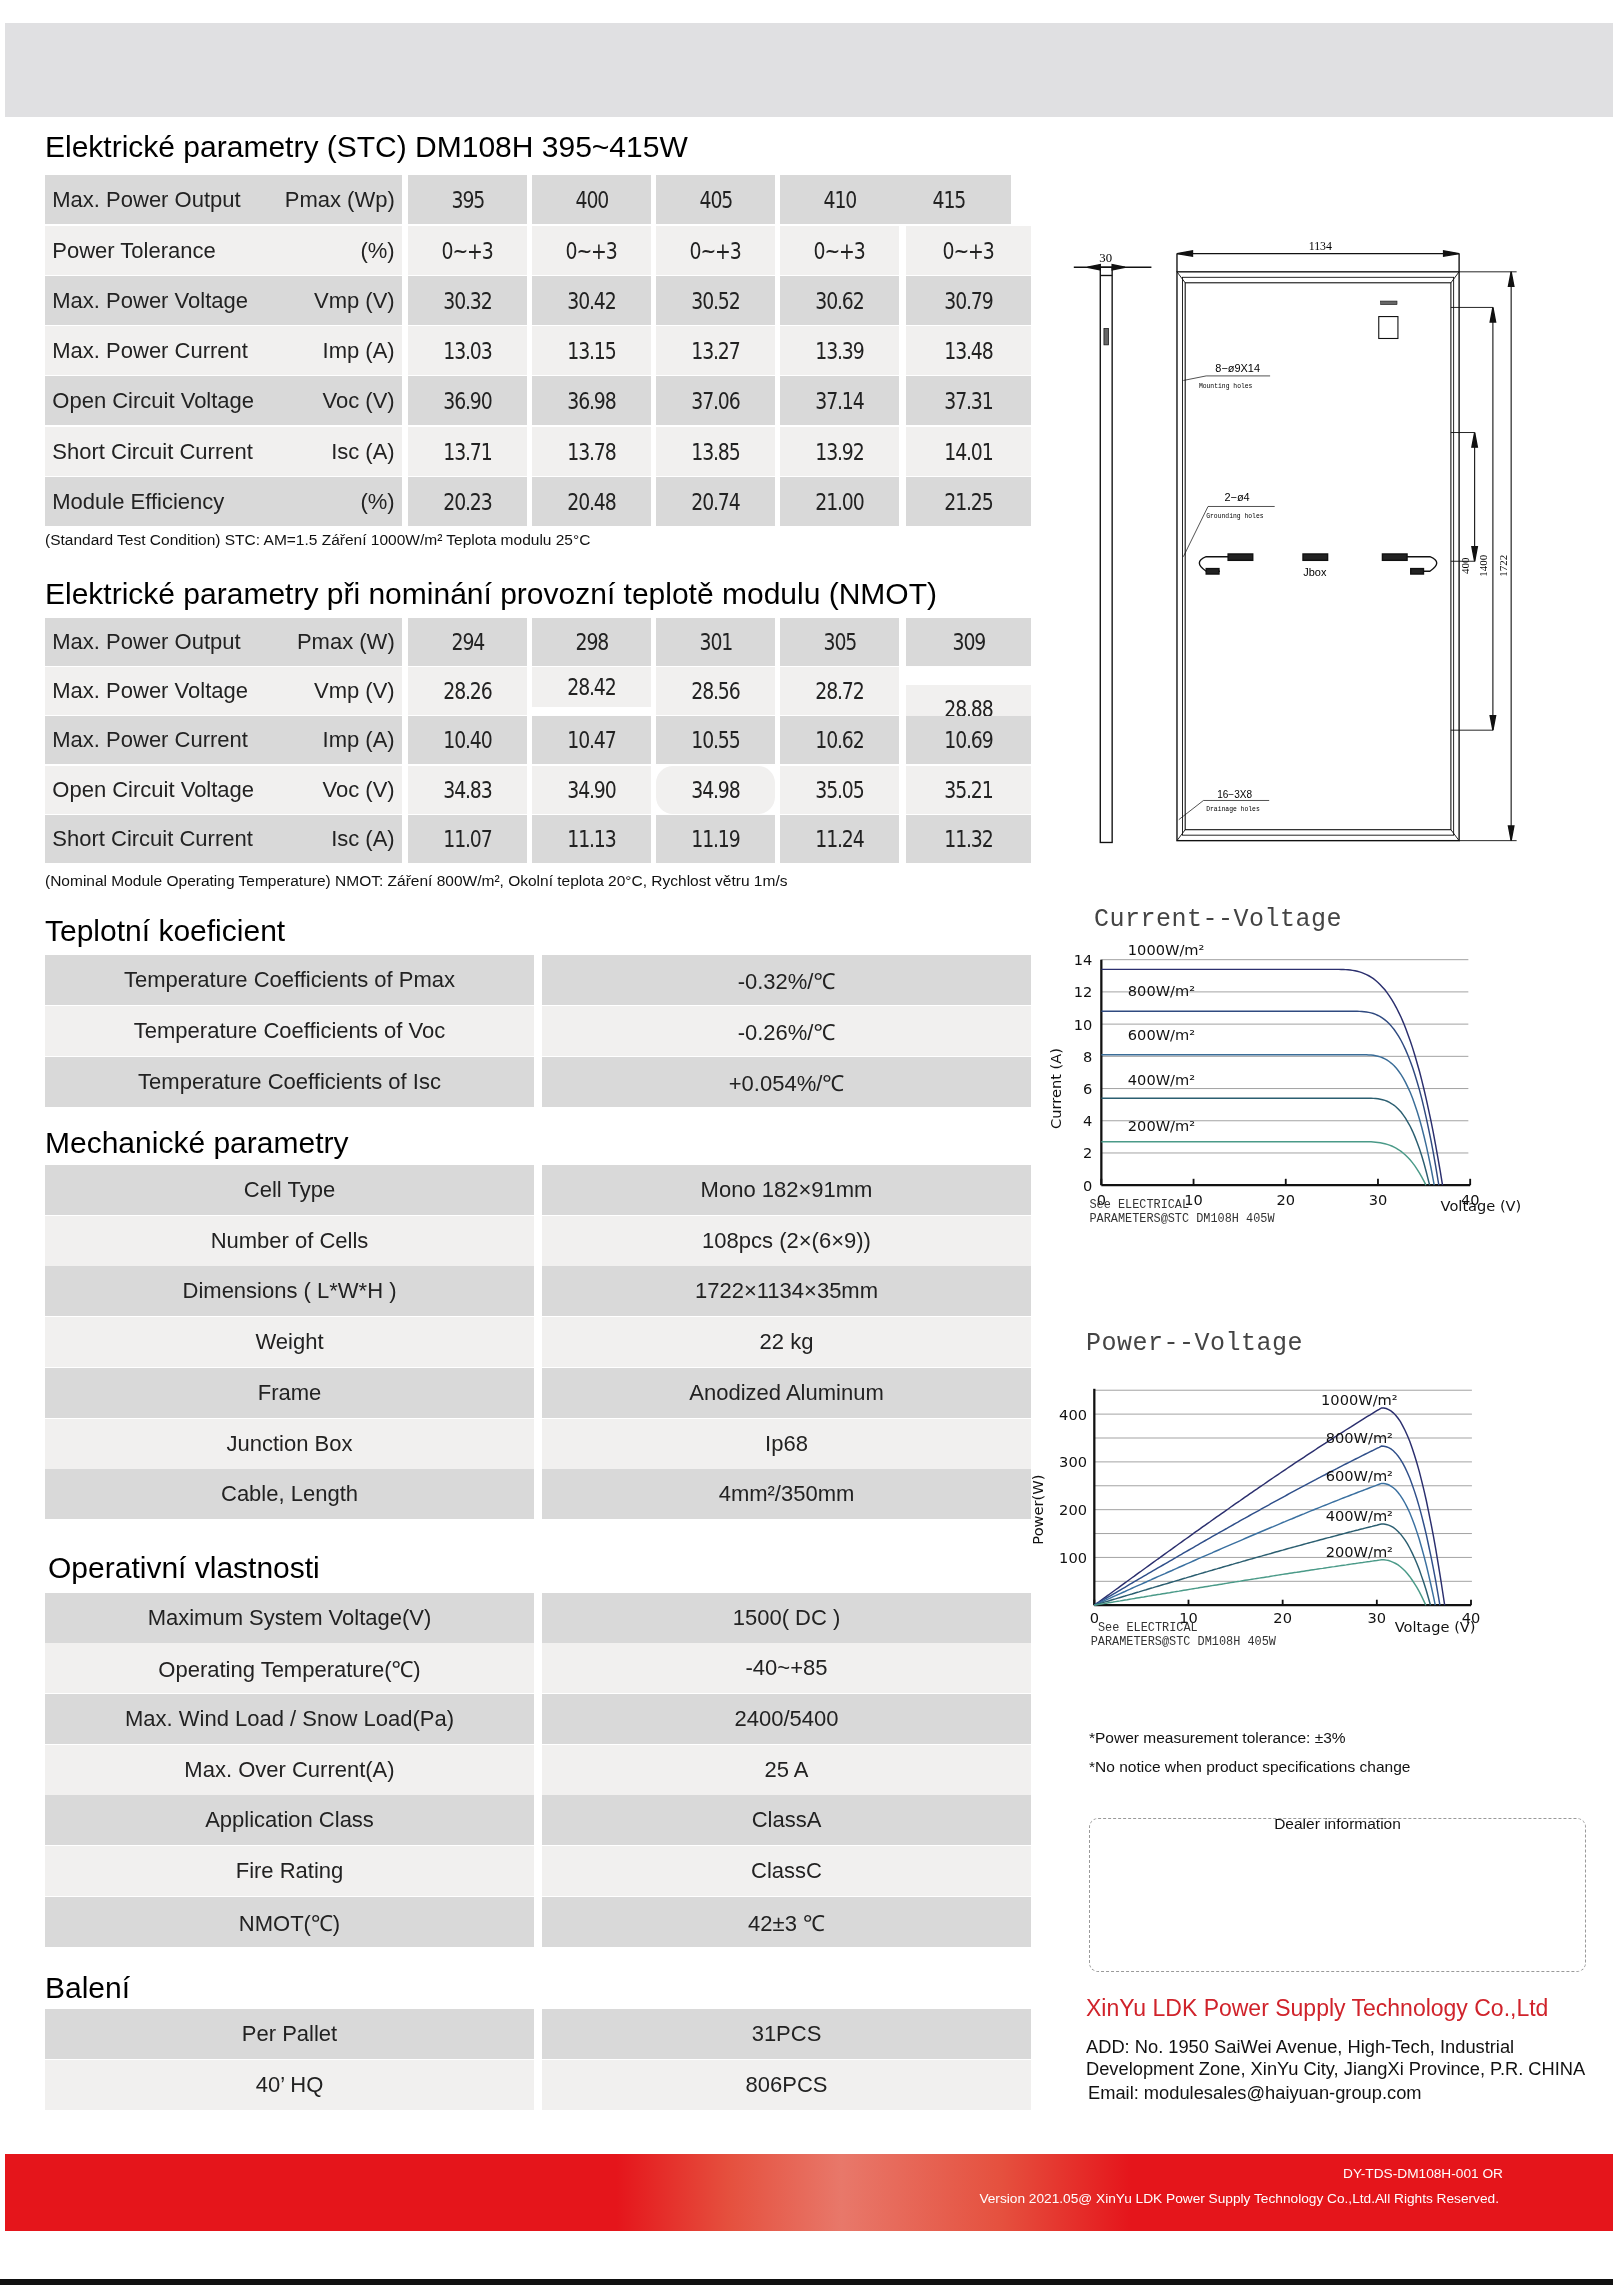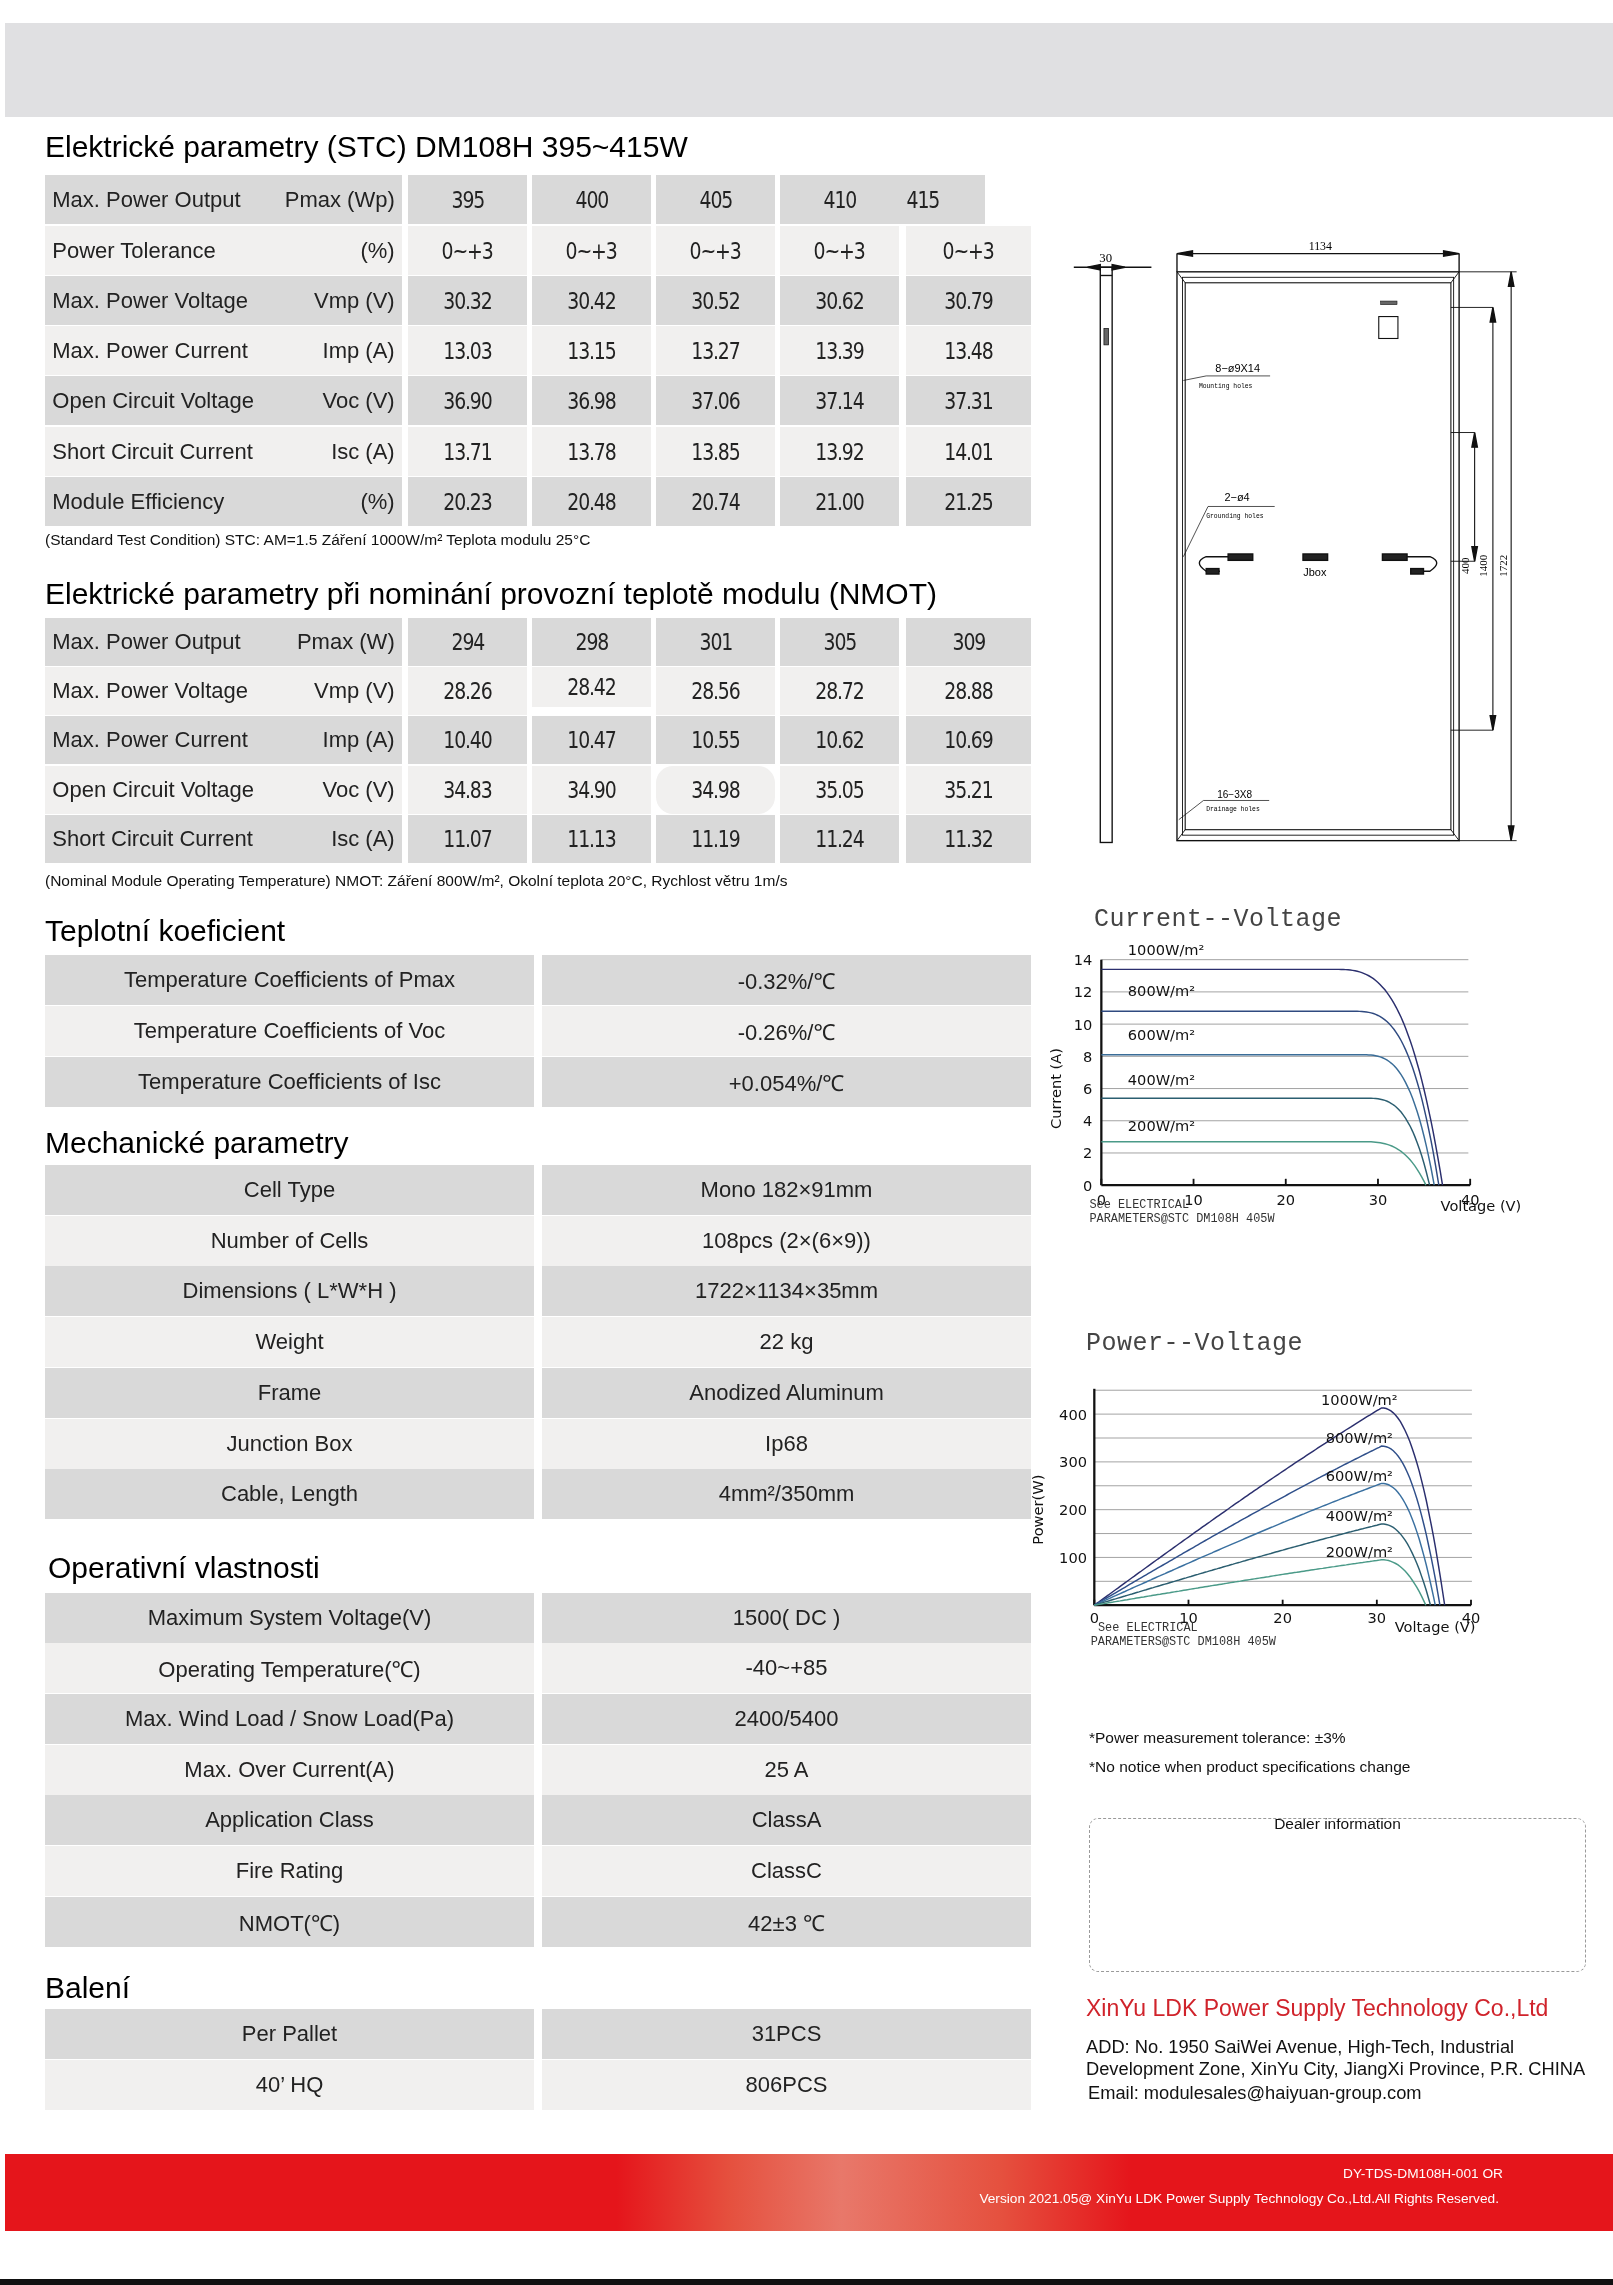--- a/index.html
+++ b/index.html
@@ -41,21 +41,21 @@
     </div>
     <div class="cell num dark" style="left:532px; top:175px; width:119px; height:49px;">
       <span>400</span>
     </div>
     <div class="cell num dark" style="left:656px; top:175px; width:119px; height:49px;">
       <span>405</span>
     </div>
     <div class="cell num dark" style="left:780px; top:175px; width:119px; height:49px;">
       <span>410</span>
     </div>
-    <div class="cell num dark" style="left:860px; top:175px; width:125px; height:49px;">
+    <div class="cell num dark" style="left:886px; top:175px; width:125px; height:49px;">
       <span>415</span>
     </div>
     <div class="cell lbl light" style="left:45px; top:226px; width:357px; height:49px;gap:21px;">
       <span>Power Tolerance</span>
       <span>(%)</span>
     </div>
     <div class="cell num light" style="left:408px; top:226px; width:119px; height:49px;">
       <span>0~+3</span>
     </div>
     <div class="cell num light" style="left:532px; top:226px; width:119px; height:49px;">
@@ -198,21 +198,21 @@
     </div>
     <div class="cell num light" style="left:532px; top:667px; width:119px; height:40px;">
       <span>28.42</span>
     </div>
     <div class="cell num light" style="left:656px; top:667px; width:119px; height:48px;">
       <span>28.56</span>
     </div>
     <div class="cell num light" style="left:780px; top:667px; width:119px; height:48px;">
       <span>28.72</span>
     </div>
-    <div class="cell num light" style="left:906px; top:667px; width:125px; height:48px;">
+    <div class="cell num light" style="left:906px; top:685px; width:125px; height:48px;">
       <span>28.88</span>
     </div>
     <div class="cell lbl dark" style="left:45px; top:716px; width:357px; height:48px;">
       <span>Max. Power Current</span>
       <span>Imp  (A)</span>
     </div>
     <div class="cell num dark" style="left:408px; top:716px; width:119px; height:48px;">
       <span>10.40</span>
     </div>
     <div class="cell num dark" style="left:532px; top:716px; width:119px; height:48px;">

